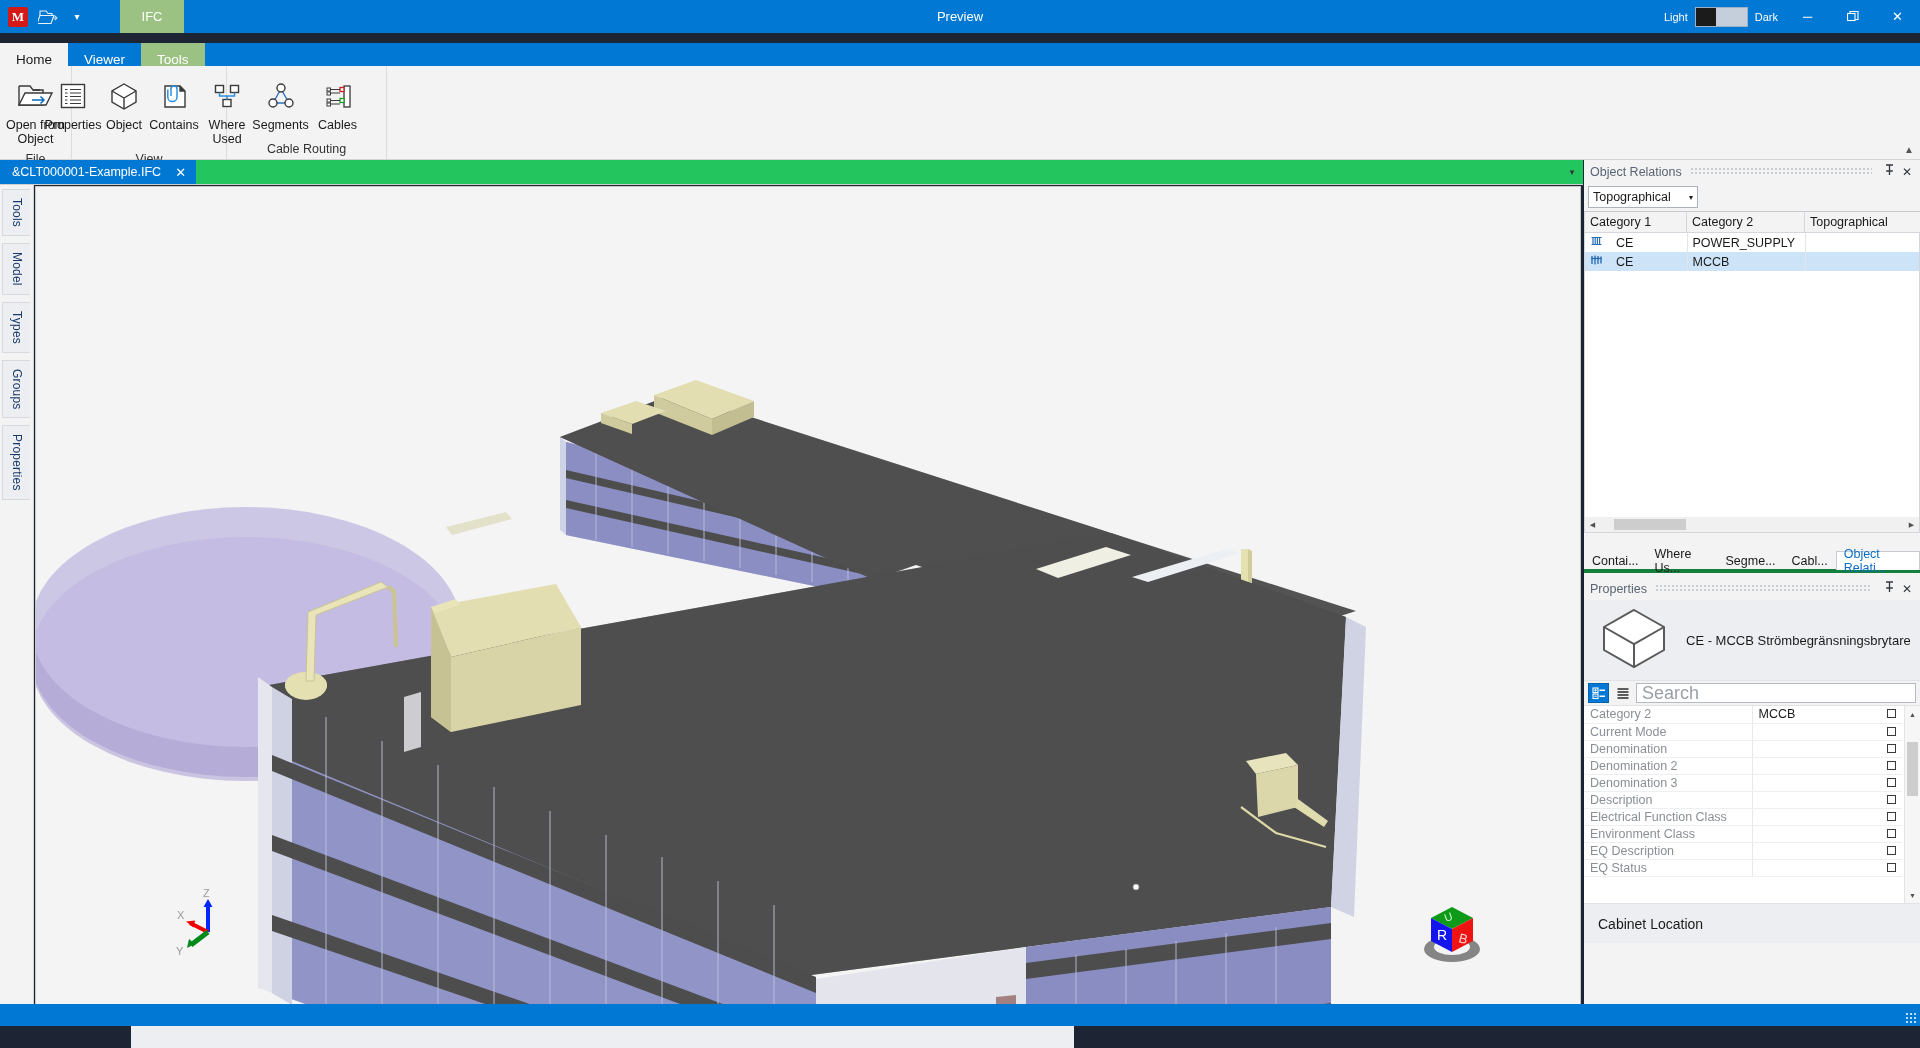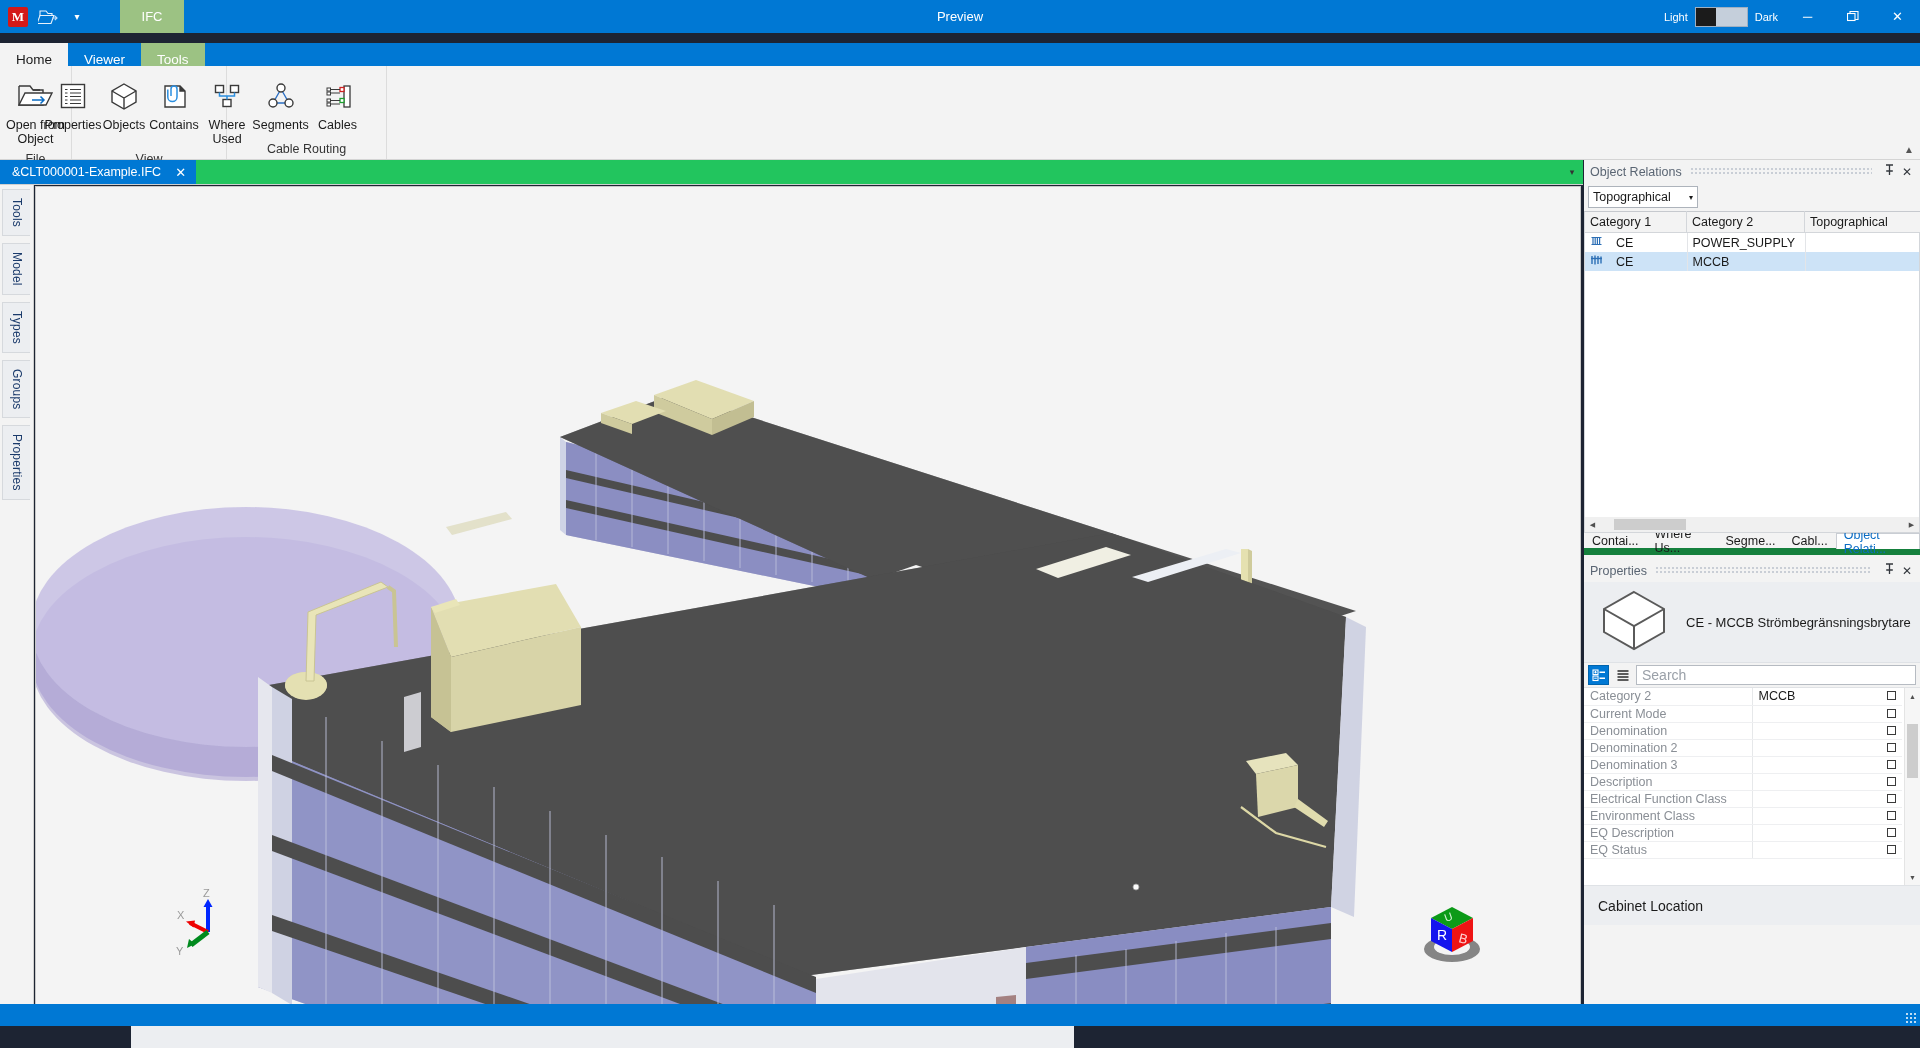--- a/index.html
+++ b/index.html
@@ -186,21 +186,21 @@
     background: #f0f0f0; display: flex; align-items: center;
   }
   .hs-arrow {
     width: 15px; height: 15px; font-size: 7px; color: #505050;
     display: flex; align-items: center; justify-content: center;
   }
   .hs-thumb { height: 11px; background: #cdcdcd; width: 72px; margin-left: 14px; }
 
   .dock-tabs {
     display: flex; align-items: stretch; height: 22px;
-    border-bottom: 7px solid #15803d; background: #f3f3f3; margin-top: 0;
+    border-bottom: 4px solid #15803d; background: #f3f3f3; margin-top: 18px;
   }
   .dtab {
     font-size: 12.5px; color: #1a1a1a; padding: 0 7px;
     display: flex; align-items: center; cursor: default;
     border: 1px solid transparent; border-bottom: none;
   }
   .dtab.active {
     background: #fff; color: #0a6cc4;
     border-color: #c9cdd3; margin-bottom: -1px;
   }
@@ -218,21 +218,21 @@
   .pt-btn {
     width: 21px; height: 20px; display: flex; align-items: center;
     justify-content: center; cursor: default; border: 1px solid transparent;
   }
   .pt-btn.on { background: #0078d4; border-color: #0063ad; }
   .search-box {
     flex: 1; height: 20px; background: #fff; border: 1px solid #b6bbc2;
     display: flex; align-items: center; padding: 0 5px;
   }
   .search-box input {
-    border: none; outline: none; width: 100%; font-size: 14px;
+    border: none; outline: none; width: 100%; font-size: 18px;
     color: #0369a1; font-family: "Liberation Sans", sans-serif;
     background: transparent;
   }
   .search-box input::placeholder { color: #9aa0a8; }
 
   .proplist {
     background: #fff; position: relative; overflow: hidden;
     height: 198px; border-top: 1px solid #e0e2e5;
   }
   table.props { width: 318px; border-collapse: collapse; table-layout: fixed; }
@@ -356,21 +356,21 @@
           </div>
           <div class="rbtn-label">Properties</div>
         </div>
         <div class="rbtn" style="width:46px">
           <div class="rbtn-icon">
             <svg width="32" height="32" viewBox="0 0 32 32">
               <path d="M16 4 L28 11 V22 L16 29 L4 22 V11 Z" fill="#fff" stroke="#3a3a3a" stroke-width="1.4"></path>
               <path d="M4 11 L16 18 L28 11 M16 18 V29" fill="none" stroke="#3a3a3a" stroke-width="1.4"></path>
             </svg>
           </div>
-          <div class="rbtn-label">Objects</div>
+          <div class="rbtn-label">Object</div>
         </div>
         <div class="rbtn" style="width:54px">
           <div class="rbtn-icon">
             <svg width="32" height="32" viewBox="0 0 32 32">
               <path d="M7 6 H22 L27 11 V27 H7 Z" fill="#fff" stroke="#3a3a3a" stroke-width="1.4"></path>
               <path d="M22 6 V11 H27" fill="#3a3a3a" stroke="#3a3a3a" stroke-width="1.4"></path>
               <path d="M13 16 V9 a3 3 0 0 1 6 0 V17 a4.6 4.6 0 0 1 -9.2 0 V9.5" fill="none" stroke="#2b8fe0" stroke-width="1.5"></path>
             </svg>
           </div>
           <div class="rbtn-label">Contains</div>

